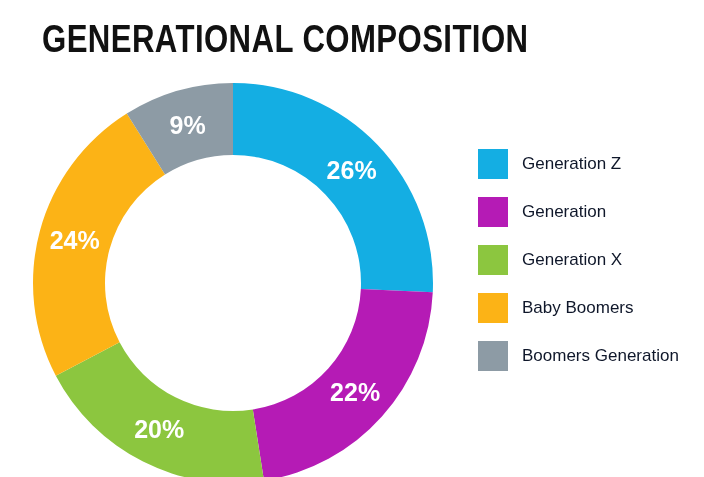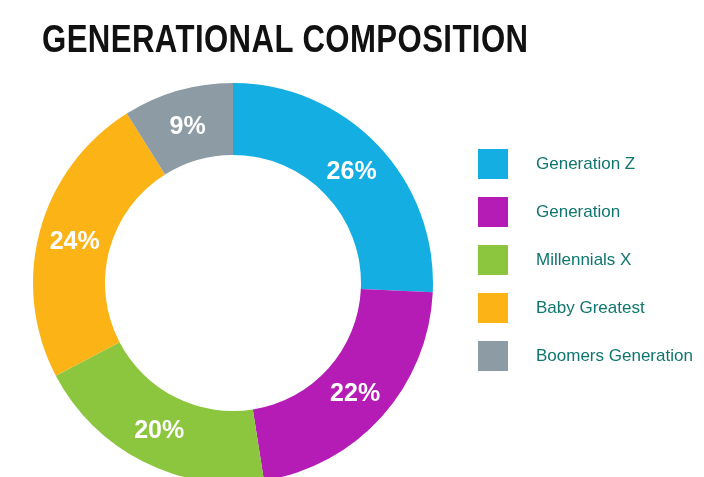--- a/index.html
+++ b/index.html
@@ -64,23 +64,23 @@
     height: 32px;
     margin-bottom: 16px;
   }
   .legend-row:last-child { margin-bottom: 0; }
   .legend-swatch {
     width: 30px;
     height: 30px;
     flex: 0 0 30px;
   }
   .legend-label {
-    margin-left: 28px;
+    margin-left: 14px;
     font-size: 17px;
-    color: #0f766e;
+    color: #0f172a;
     white-space: nowrap;
     font-family: "Liberation Sans", "DejaVu Sans", sans-serif;
   }
 </style>
 </head>
 <body>
 
 <div id="chart-title">GENERATIONAL COMPOSITION</div>
 
 <div id="donut-wrap">
@@ -106,23 +106,23 @@
   <div class="legend-row">
     <span class="legend-swatch" style="background: rgb(20, 174, 227);"></span>
     <span class="legend-label">Generation Z</span>
   </div>
   <div class="legend-row">
     <span class="legend-swatch" style="background: rgb(181, 27, 181);"></span>
     <span class="legend-label">Generation</span>
   </div>
   <div class="legend-row">
     <span class="legend-swatch" style="background: rgb(140, 198, 63);"></span>
-    <span class="legend-label">Millennials X</span>
+    <span class="legend-label">Generation X</span>
   </div>
   <div class="legend-row">
     <span class="legend-swatch" style="background: rgb(252, 179, 22);"></span>
-    <span class="legend-label">Baby Greatest</span>
+    <span class="legend-label">Baby Boomers</span>
   </div>
   <div class="legend-row">
     <span class="legend-swatch" style="background: rgb(141, 155, 165);"></span>
     <span class="legend-label">Boomers Generation</span>
   </div>
 </div>
 
 </body></html>

